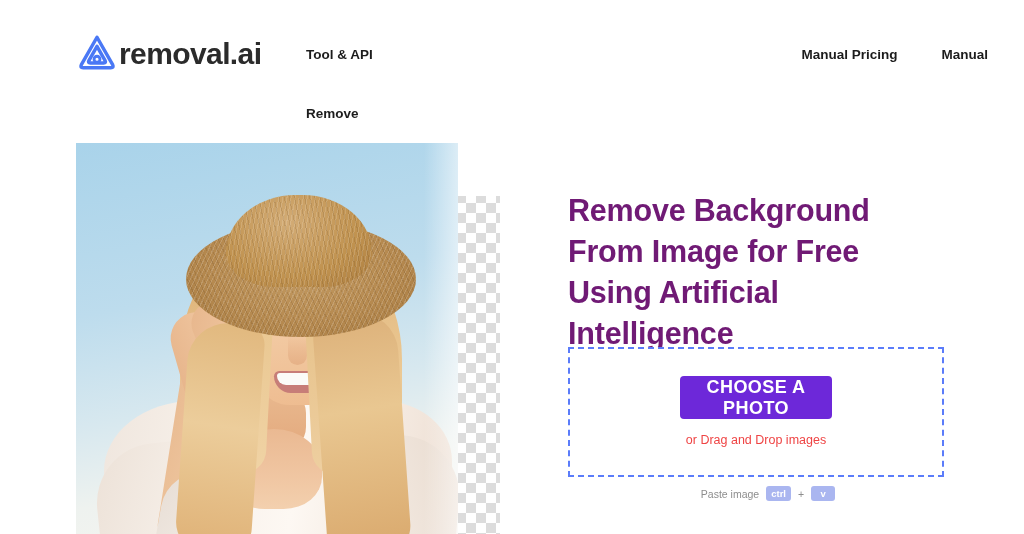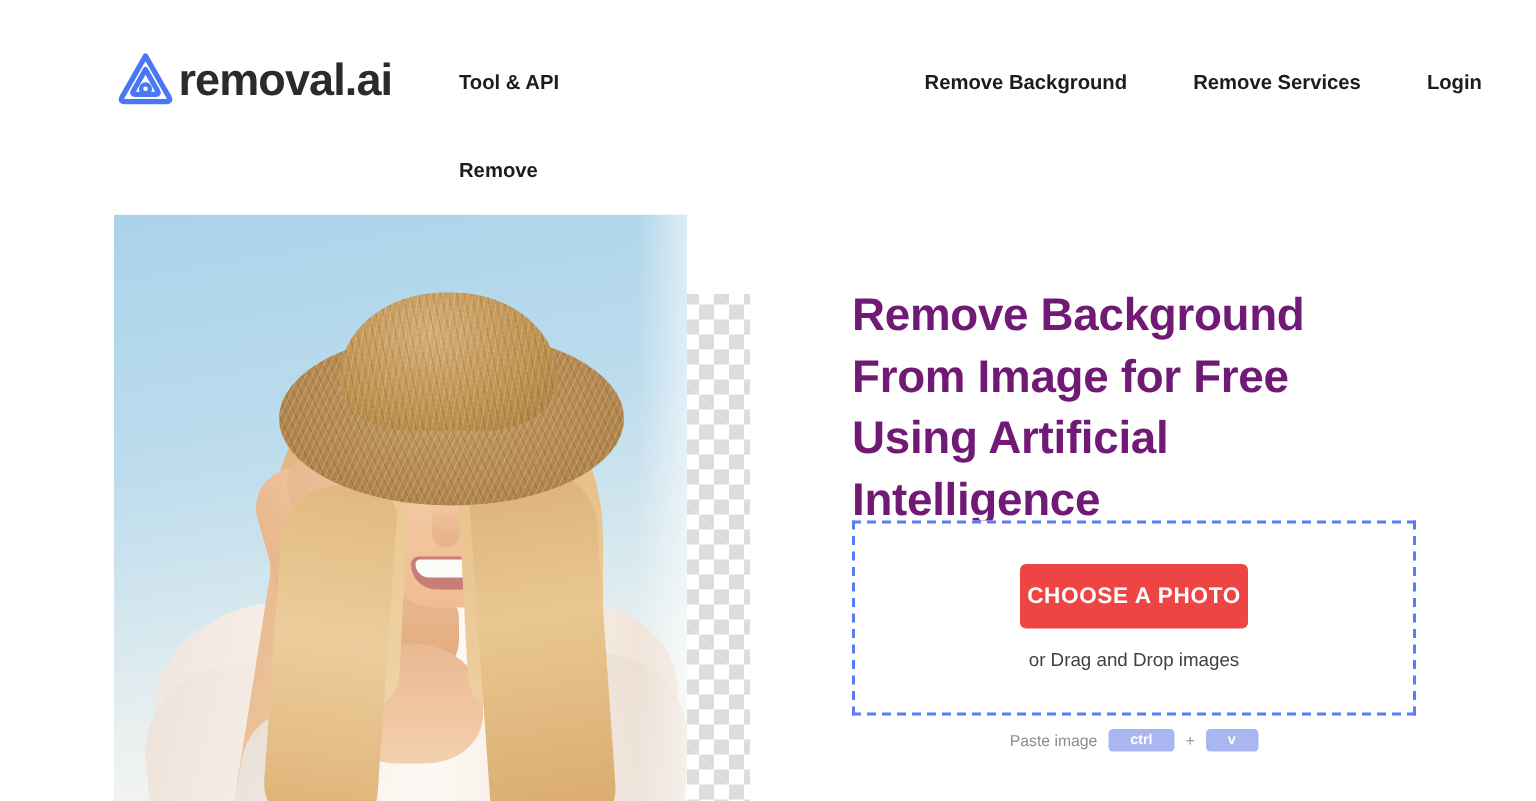--- a/index.html
+++ b/index.html
@@ -327,56 +327,56 @@
     border: 2px dashed #5b7cfa;
     background: #fff;
     display: flex;
     flex-direction: column;
     align-items: center;
     justify-content: center;
   }
   .choose-btn {
     width: 152px;
     height: 43px;
-    background: #ef4444;
+    background: #6d28d9;
     border: none;
     border-radius: 4px;
     color: #ffffff;
     font-family: "Liberation Sans", sans-serif;
-    font-size: 15px;
+    font-size: 18px;
     font-weight: 700;
     letter-spacing: 0.45px;
     cursor: pointer;
     display: flex;
     align-items: center;
     justify-content: center;
   }
   .drag-text {
     margin-top: 13px;
     font-size: 12.5px;
-    color: #404040;
+    color: #ef4444;
     line-height: 16px;
   }
   .paste-row {
     position: absolute;
-    left: 0; top: 296px;
+    left: 12px; top: 296px;
     width: 376px;
     display: flex;
     align-items: center;
     justify-content: center;
     gap: 7px;
   }
   .paste-label { font-size: 10.5px; color: #8d8d8d; }
   .key {
     display: inline-flex;
     align-items: center;
     justify-content: center;
     min-width: 24px;
     height: 15px;
-    padding: 0 15px;
+    padding: 0 5px;
     background: #aab6f0;
     color: #ffffff;
     border-radius: 3px;
     font-size: 9.5px;
     font-weight: 700;
     line-height: 15px;
   }
   .plus { font-size: 10.5px; color: #8d8d8d; }
 </style>
 </head>
@@ -396,23 +396,22 @@
       </svg>
       <span class="brand-name">removal.ai</span>
     </a>
 
     <nav class="nav-left">
       <a class="nav-link" href="#">Tool &amp; API</a>
       <a class="nav-link" href="#">Remove</a>
     </nav>
 
     <nav class="nav-right">
-      <a class="nav-link" href="#">Remove Background</a>
-      <a class="nav-link" href="#">Remove Services</a>
-      <a class="nav-link" href="#">Login</a>
+      <a class="nav-link" href="#">Manual Pricing</a>
+      <a class="nav-link" href="#">Manual</a>
     </nav>
   </header>
 
   <div class="visual">
     <div class="checker"></div>
     <div class="checker-mask-top"></div>
 
     <div class="photo">
       <div class="sky"></div>
 

